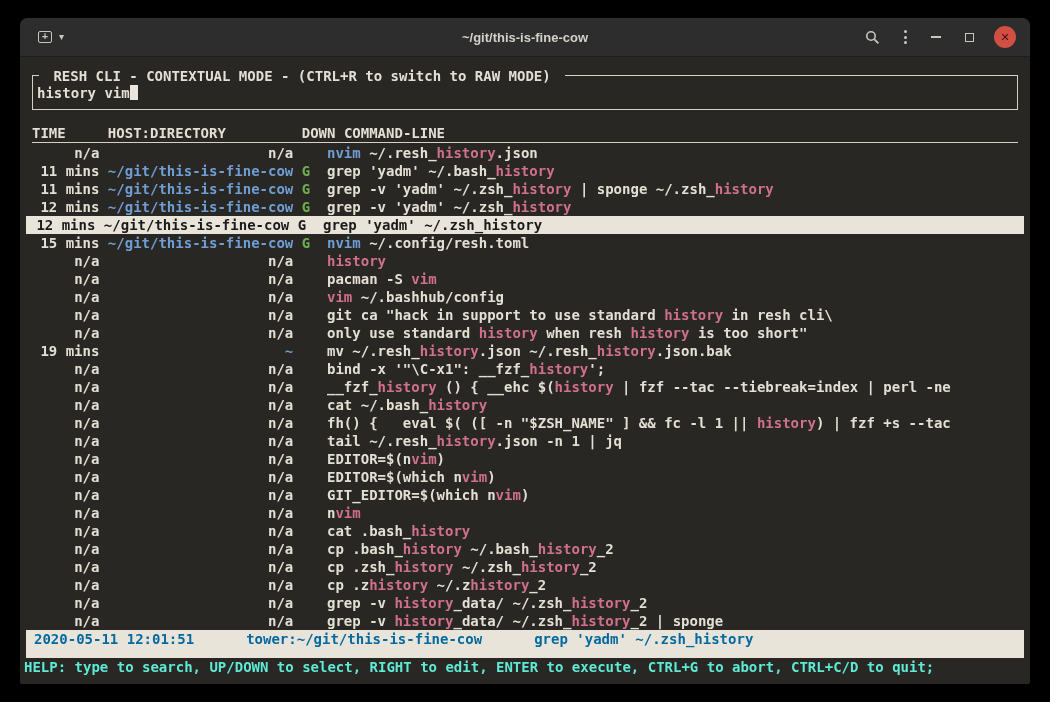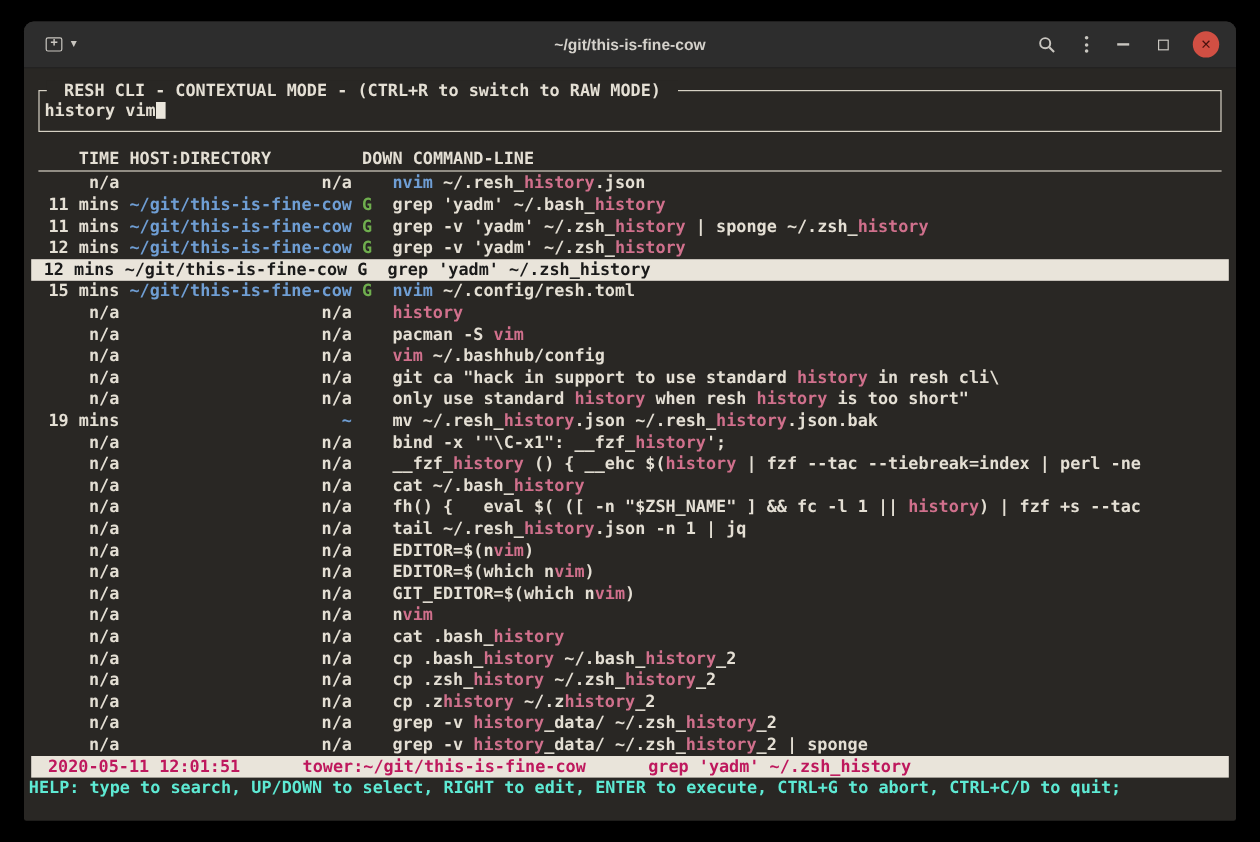--- a/index.html
+++ b/index.html
@@ -37,37 +37,37 @@
   
   .term{position:absolute;top:39px;left:0;right:0;bottom:0;padding:10px 12px 0 12px;
         color:var(--fg);font:700 14px/18px "DejaVu Sans Mono",monospace}
 
   .frame{border:1px solid var(--frame);position:relative;margin-top:8px;padding:8px 8px 7px 4px}
   .frame-title{position:absolute;top:-9px;left:6px;background:var(--bg);padding:0 6px;color:var(--fg);white-space:pre}
   .query-line{white-space:pre;cursor:text}
   .cursor{display:inline-block;width:1ch;height:15px;background:#eae6dc;vertical-align:-2px}
 
   .thead{margin-top:14px;border-bottom:1px solid var(--frame);white-space:pre;height:19px}
-  .h-time{display:inline-block;width:8ch;text-align:right}
+  .h-time{display:inline-block;width:8ch;text-align:left}
   .h-host{display:inline-flex;width:22ch;}
   .h-rest{white-space:pre}
 
   .rows{margin-top:1px}
   .trow{white-space:pre;height:18px}
   .c-time{display:inline-block;width:8ch;text-align:right}
   .c-host{display:inline-block;width:22ch;text-align:right}
   .c-host.path{color:var(--blue)}
   .c-flags{display:inline-block;width:2ch;color:var(--green)}
   .seg-f{color:inherit}
   .seg-m{color:var(--pink)}
   .seg-b{color:var(--blue)}
   .trow.selected{background:var(--sel);color:var(--selfg);margin:0 -6px;padding:0 2px}
   .trow.selected span{color:var(--selfg)}
 
-  .statusbar{background:var(--sel);color:#be185d;height:18px;white-space:pre;margin:0 -6px;padding:0 14px;display:flex}
+  .statusbar{background:var(--sel);color:#0369a1;height:28px;white-space:pre;margin:0 -6px;padding:0 8px;display:flex}
   .statusbar .sb{margin-right:52px}
   .helpbar{color:#5eead4;white-space:pre;margin-left:-8px;height:20px}
 </style>
 </head>
 <body>
 
 <div class="window">
 
   <div class="titlebar">
     <div class="tb-group">

